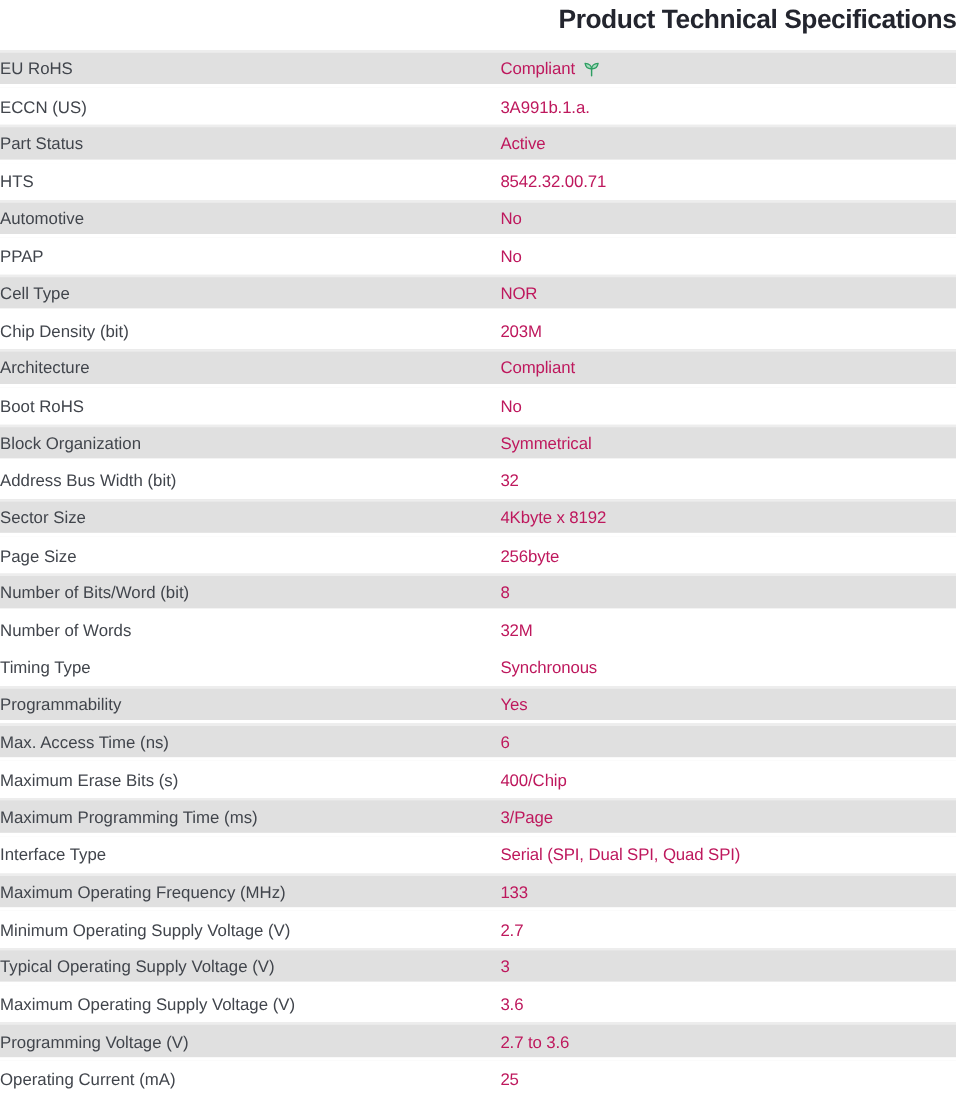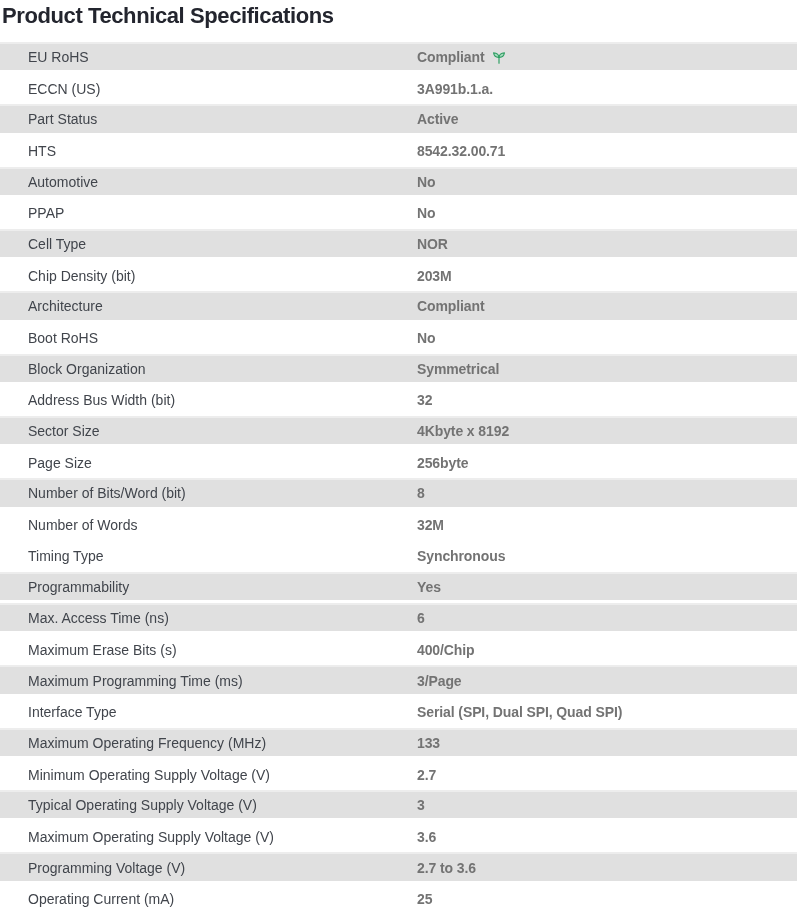--- a/index.html
+++ b/index.html
@@ -16,59 +16,59 @@
   }
   .page-title {
     margin: 0;
     padding: 2px 0 0 2px;
     font-size: 22px;
     line-height: 1.25;
     font-weight: 700;
     letter-spacing: -0.4px;
     color: #23252e;
     height: 28px;
+    text-align: right;
   }
   .spec-table {
     margin-top: 12px;
     width: 797px;
   }
   .spec-row {
     display: flex;
     align-items: center;
     height: 31.18px;
     box-sizing: border-box;
     background: #ffffff;
   }
   .spec-row.shaded {
     background: #e0e0e0;
     border-top: 2px solid #ededed;
     border-bottom: 3px solid #ffffff;
   }
   .spec-label {
     width: 389px;
-    padding-left: 28px;
     box-sizing: border-box;
     flex: 0 0 auto;
     font-size: 14px;
     font-weight: 400;
     color: #41454c;
     white-space: nowrap;
   }
   .spec-value-wrap {
     display: flex;
     align-items: center;
     gap: 6px;
     flex: 1 1 auto;
     padding-left: 28px;
     box-sizing: border-box;
   }
   .spec-value {
     font-size: 14px;
-    font-weight: 700;
-    color: #737373;
+    font-weight: 400;
+    color: #be185d;
     letter-spacing: -0.1px;
     white-space: nowrap;
   }
   .leaf-icon {
     display: none;
     width: 16px;
     height: 16px;
     margin-top: 1px;
   }
   .spec-row.has-icon .leaf-icon { display: inline-block; }

